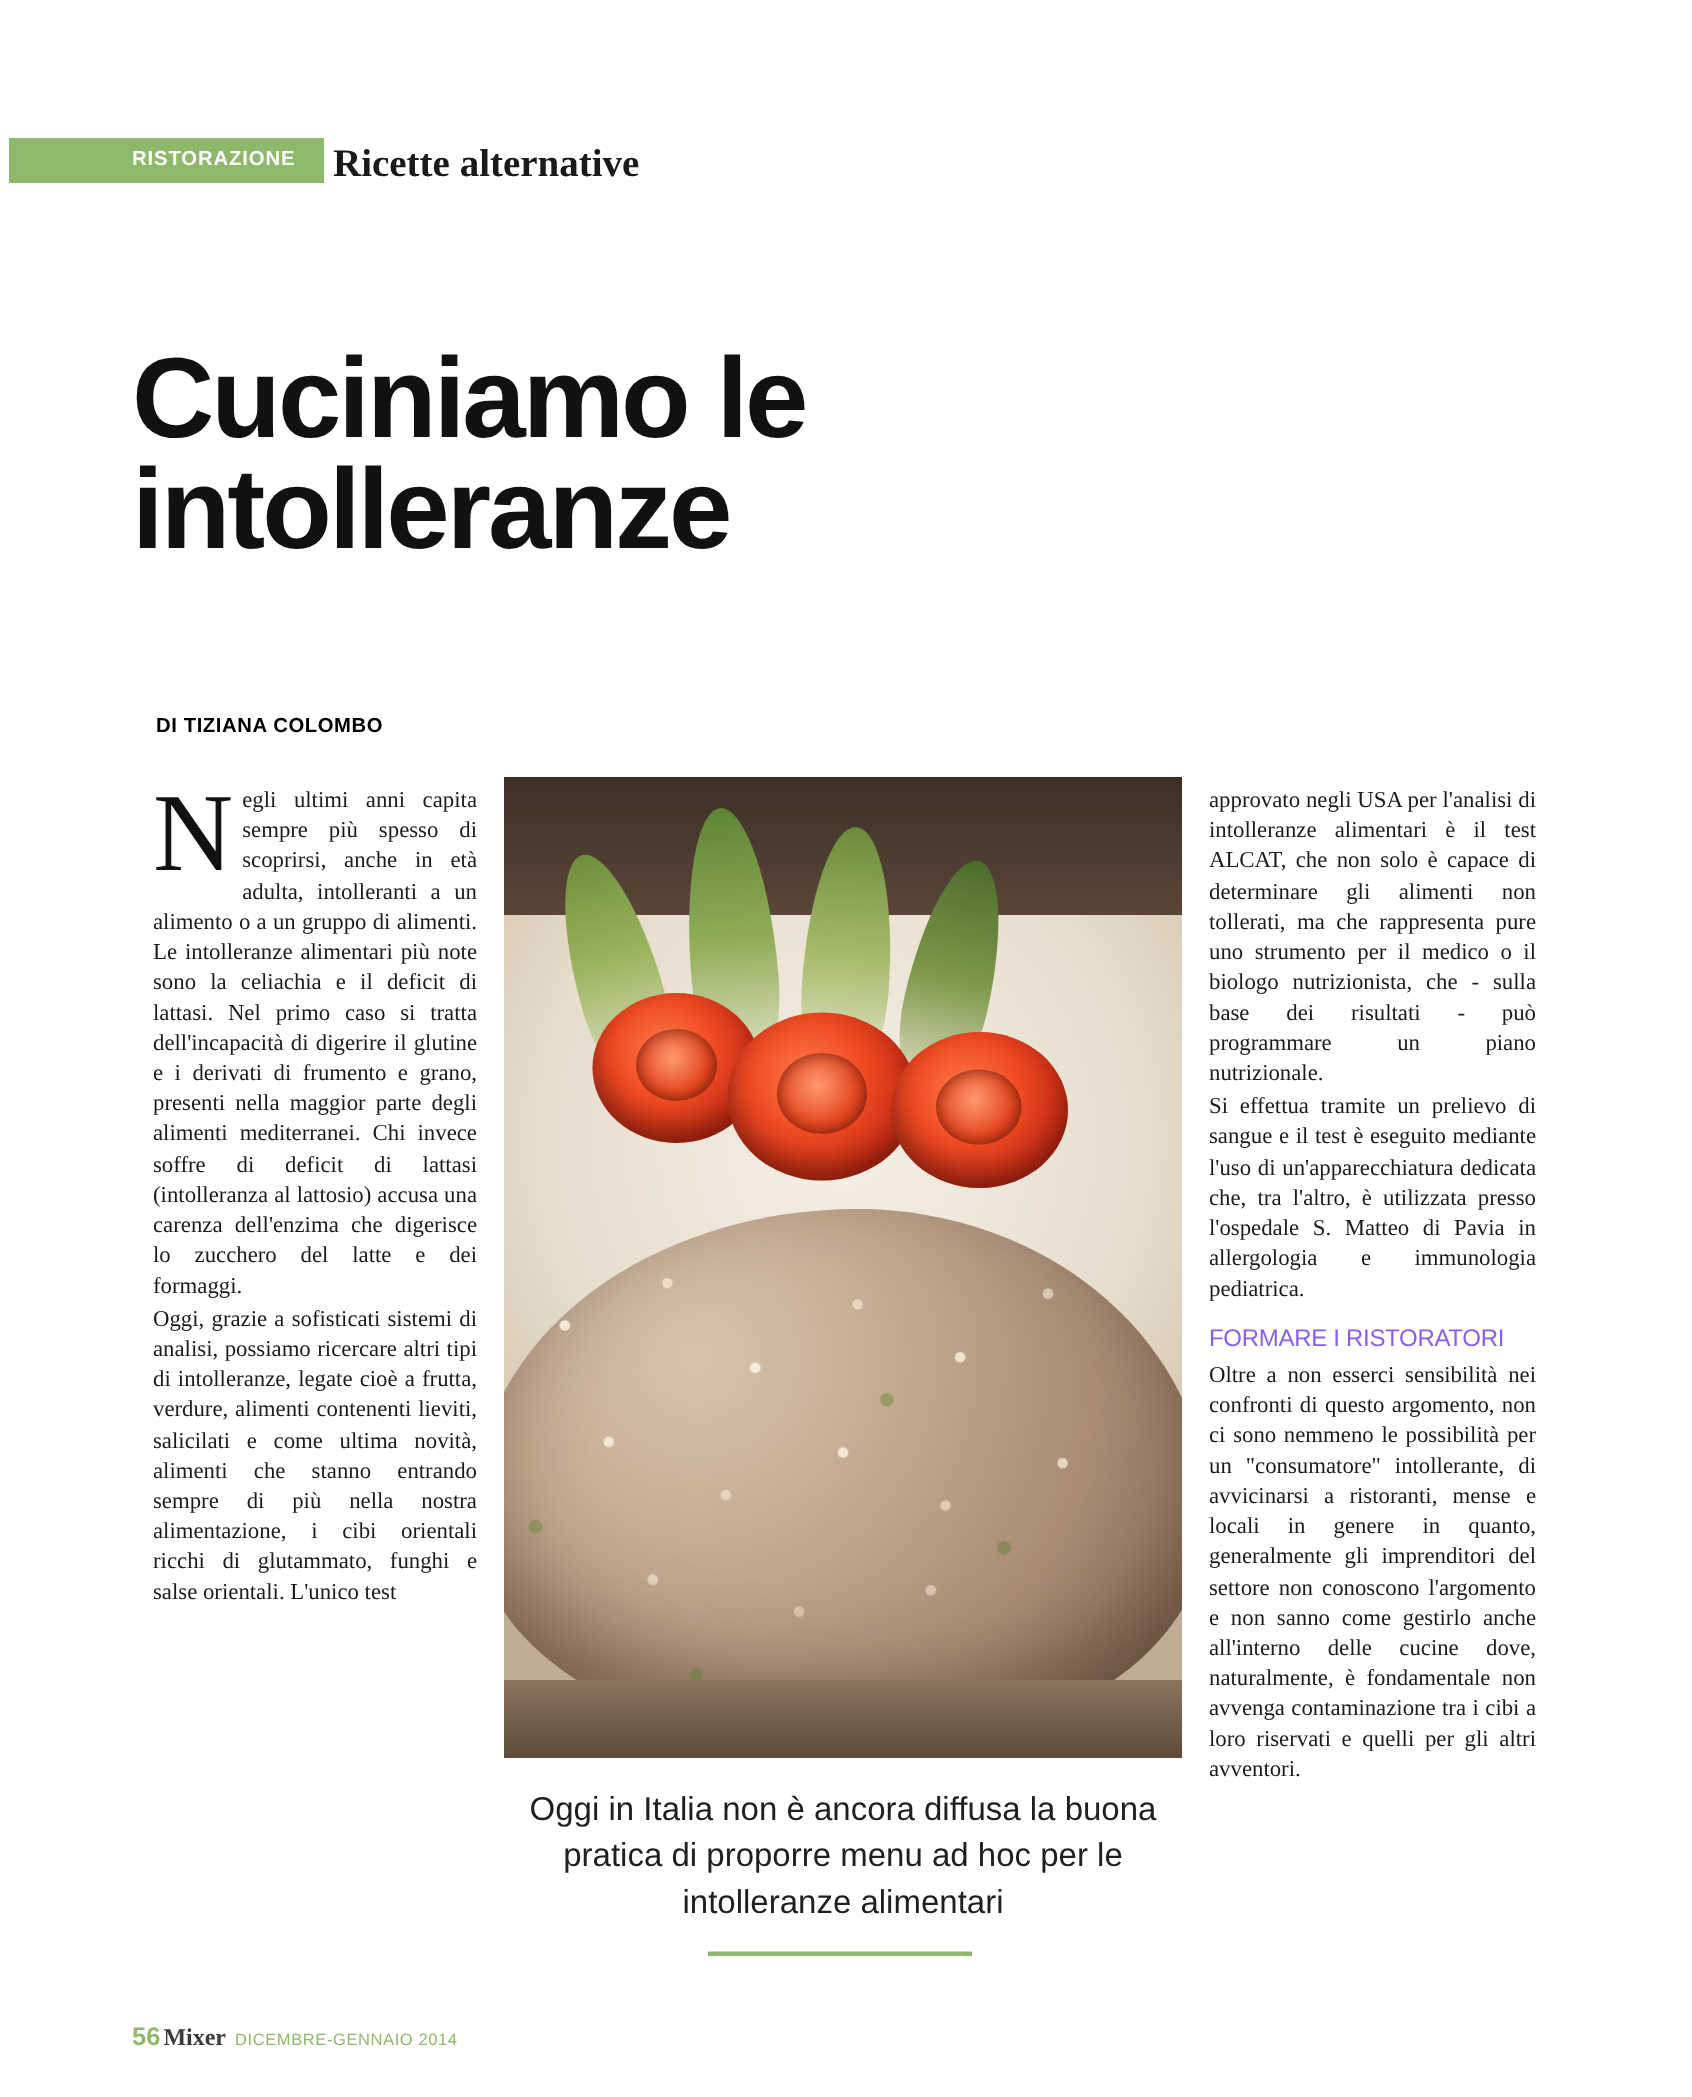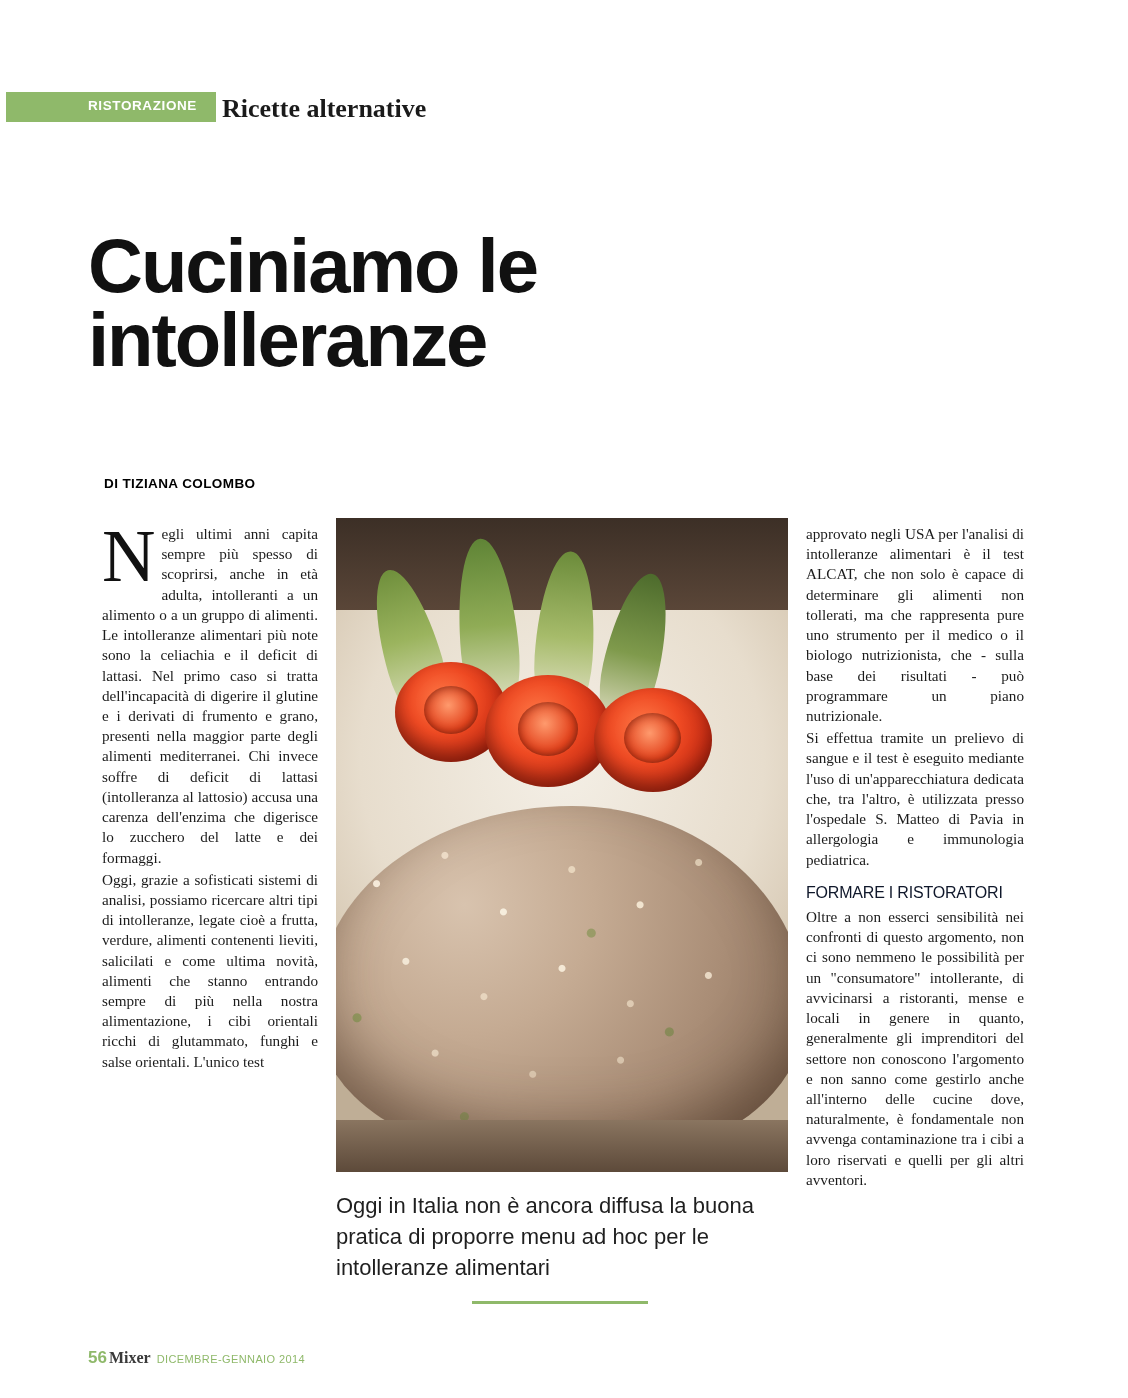--- a/index.html
+++ b/index.html
@@ -124,21 +124,21 @@
     font-weight: normal;
     padding: 4px 6px 0 0;
     color: #111;
   }
 
   .subhead {
     font-family: "Liberation Sans", sans-serif;
     font-size: 16px;
     font-weight: normal;
     letter-spacing: -0.2px;
-    color: #0f172a;
+    color: #8b5cf6;
     margin: 12px 0 4px 0;
     text-align: left;
   }
 
   
   .photo {
     position: absolute;
     left: 336px;
     top: 518px;
     width: 452px;
@@ -253,20 +253,21 @@
 
   
   .caption {
     position: absolute;
     left: 336px;
     top: 1190px;
     width: 452px;
     font-family: "Liberation Sans", sans-serif;
     font-size: 22px;
     line-height: 1.42;
+    text-align: center;
     color: #1f1f1f;
   }
   .caption-rule {
     position: absolute;
     left: 472px;
     top: 1301px;
     width: 176px;
     height: 3px;
     background: #8fb96a;
   }

